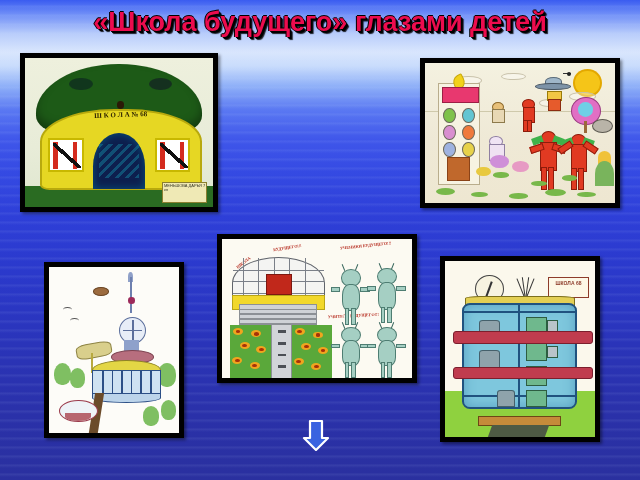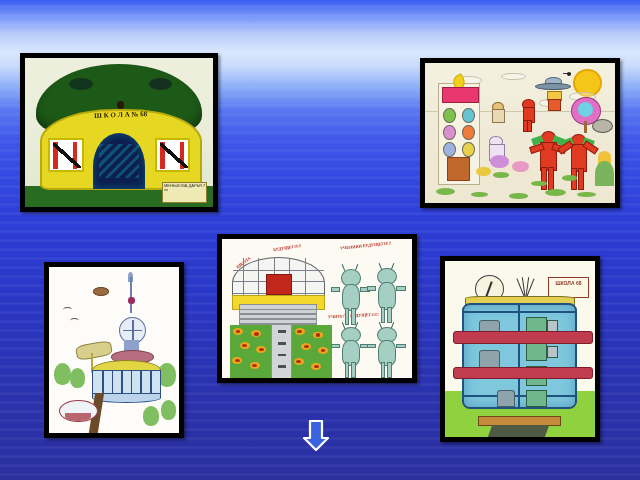--- a/index.html
+++ b/index.html
@@ -241,20 +241,21 @@
     cursor: pointer;
   }
 </style>
 </head>
 <body>
 
 <div id="slide">
 
   <div class="streaks"></div>
 
+  <div id="title">«Школа будущего» глазами детей</div>
 
   <div class="frame" id="pic-school-gate">
     <div class="art">
       <div class="d1-bg"></div>
       <div class="d1-ground"></div>
       <div class="d1-roof">
         <div class="d1-roof-spire"></div>
         <div class="d1-roof-dark"></div>
         <div class="d1-roof-dark2"></div>
       </div>

